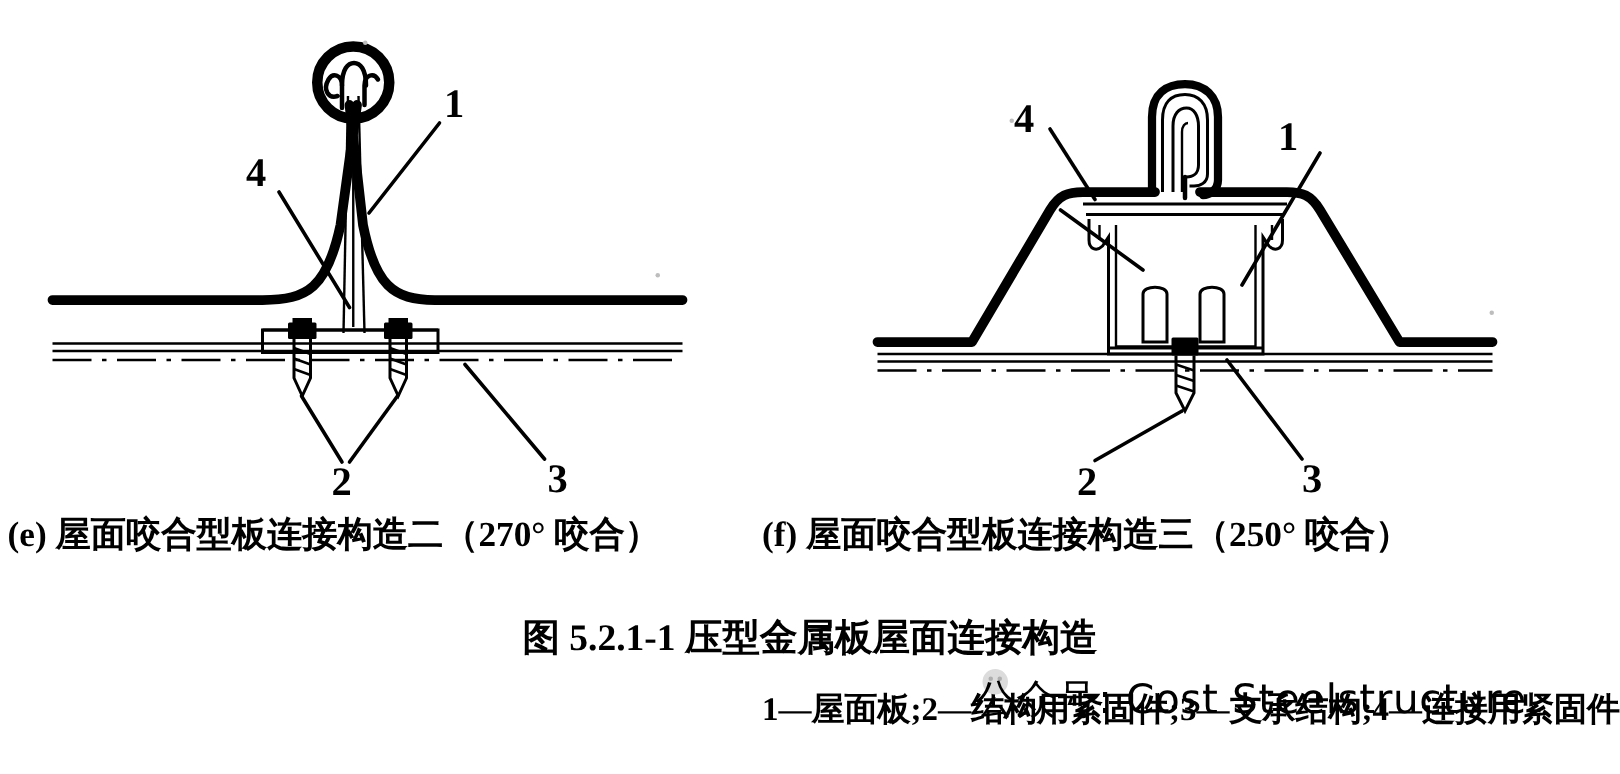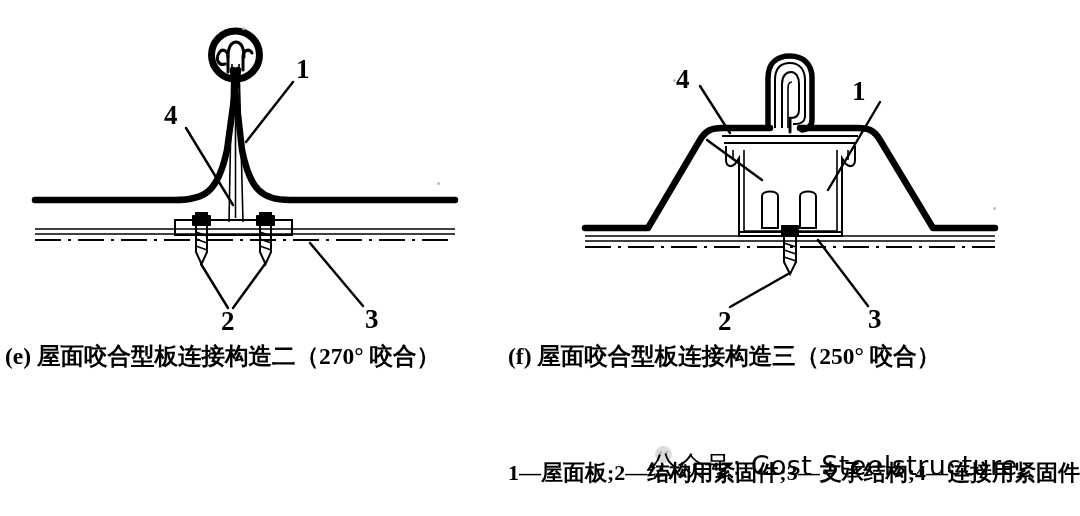--- a/index.html
+++ b/index.html
@@ -202,19 +202,20 @@
   <div class="speck" style="left:242px;top:27px;width:3px;height:3px;"></div>
   <div class="speck" style="left:437px;top:182px;width:3px;height:3px;"></div>
   <div class="speck" style="left:993px;top:207px;width:3px;height:3px;"></div>
   <div class="speck" style="left:673px;top:79px;width:3px;height:3px;"></div>
 
   <div class="caption-row">
     <div class="subcap subcap-e">(e) 屋面咬合型板连接构造二（270°  咬合）</div>
     <div class="subcap subcap-f">(f) 屋面咬合型板连接构造三（250°  咬合）</div>
   </div>
 
+  <div class="fig-title">图 5.2.1-1    压型金属板屋面连接构造</div>
 
   <div class="fig-legend">1—屋面板;2—结构用紧固件;3—支承结构;4—连接用紧固件</div>
 
   <div class="wm-badge"></div>
   <div class="watermark">公众号: Cost Steelstructure</div>
 
 </div>
 
 </body></html>

